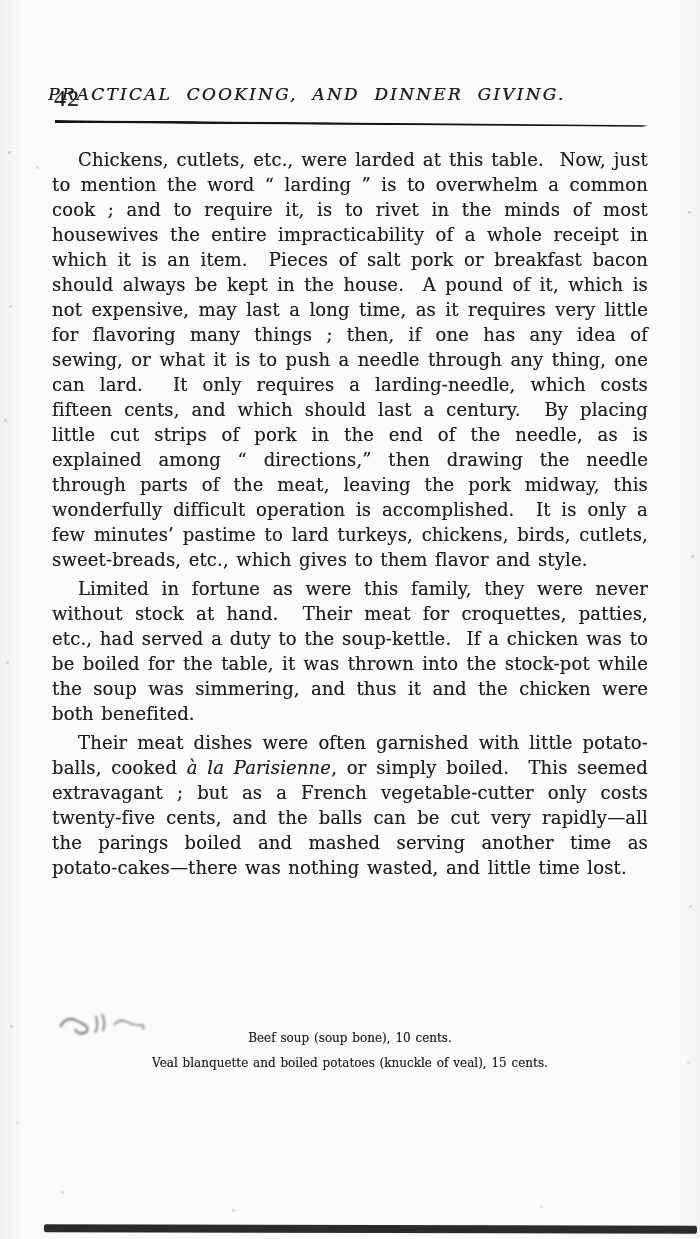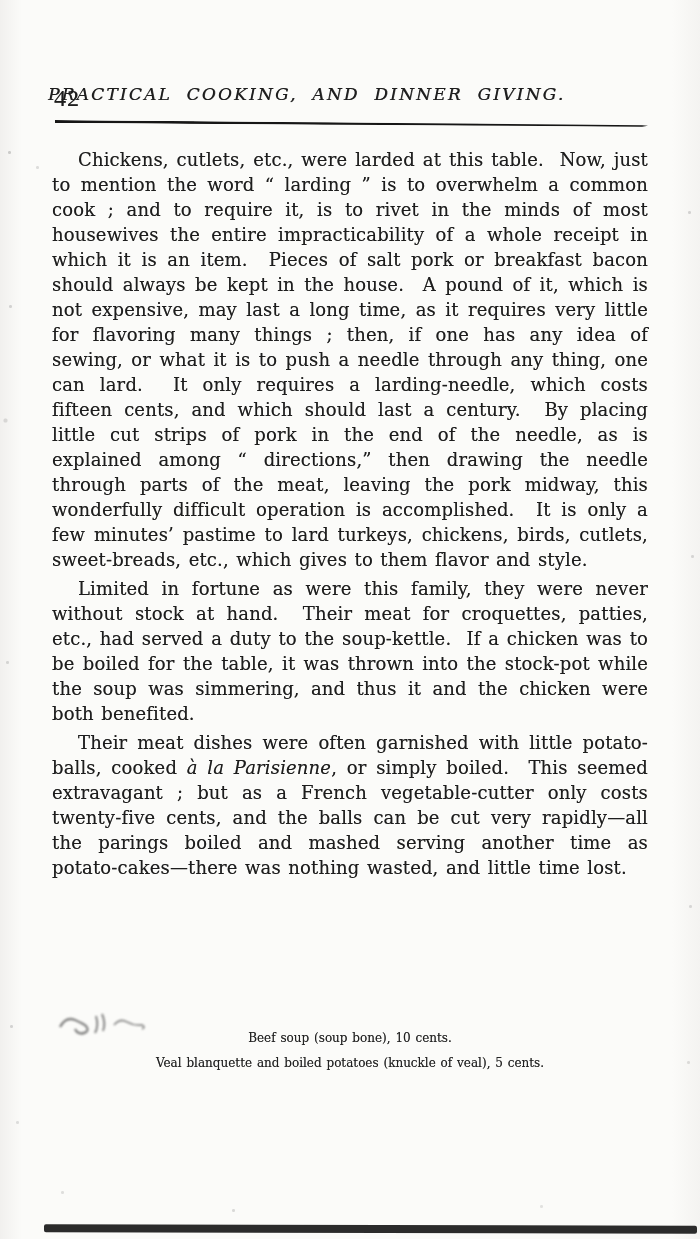--- a/index.html
+++ b/index.html
@@ -78,21 +78,21 @@
   <div class="rule"></div>
 
   <div class="bodytext">
     <p>Chickens, cutlets, etc., were larded at this table.&nbsp; Now, just to mention the word “&nbsp;larding&nbsp;” is to overwhelm a common cook&nbsp;; and to require it, is to rivet in the minds of most housewives the entire impracticability of a whole receipt in which it is an item.&nbsp; Pieces of salt pork or breakfast bacon should always be kept in the house.&nbsp; A pound of it, which is not expensive, may last a long time, as it requires very little for flavoring many things&nbsp;; then, if one has any idea of sewing, or what it is to push a needle through any thing, one can lard.&nbsp; It only requires a larding-needle, which costs fifteen cents, and which should last a century.&nbsp; By placing little cut strips of pork in the end of the needle, as is explained among “&nbsp;directions,” then drawing the needle through parts of the meat, leaving the pork midway, this wonderfully difficult operation is accomplished.&nbsp; It is only a few minutes’ pastime to lard turkeys, chickens, birds, cutlets, sweet-breads, etc., which gives to them flavor and style.</p>
     <p>Limited in fortune as were this family, they were never without stock at hand.&nbsp; Their meat for croquettes, patties, etc., had served a duty to the soup-kettle.&nbsp; If a chicken was to be boiled for the table, it was thrown into the stock-pot while the soup was simmering, and thus it and the chicken were both benefited.</p>
     <p><span>Their meat dishes were often garnished with little potato-balls, cooked </span><i>à la Parisienne</i><span>, or simply boiled.&nbsp; This seemed extravagant&nbsp;; but as a French vegetable-cutter only costs twenty-five cents, and the balls can be cut very rapidly—all the parings boiled and mashed serving another time as potato-cakes—there was nothing wasted, and little time lost.</span></p>
   </div>
 
   <div class="menu">
     <div>Beef soup (soup bone), 10 cents.</div>
-    <div>Veal blanquette and boiled potatoes (knuckle of veal), 5 cents.</div>
+    <div>Veal blanquette and boiled potatoes (knuckle of veal), 15 cents.</div>
   </div>
 
   <svg class="smudge" width="100" height="32" viewBox="0 0 100 32">
     <path d="M4 19 q6 -11 15 -7 t11 6 q4 5 -2 7 t-9 -4" stroke="#575757" stroke-width="2.4" fill="none"></path>
     <path d="M40 8 q3 10 -1 17 m7 -19 q4 9 1 17" stroke="#585858" stroke-width="2" fill="none"></path>
     <path d="M58 17 q6 -7 13 -3 t15 3 q4 2 0 4" stroke="#646464" stroke-width="1.8" fill="none"></path>
   </svg>
 
   <div class="bottom-bar"></div>
   <div class="specks"></div>

